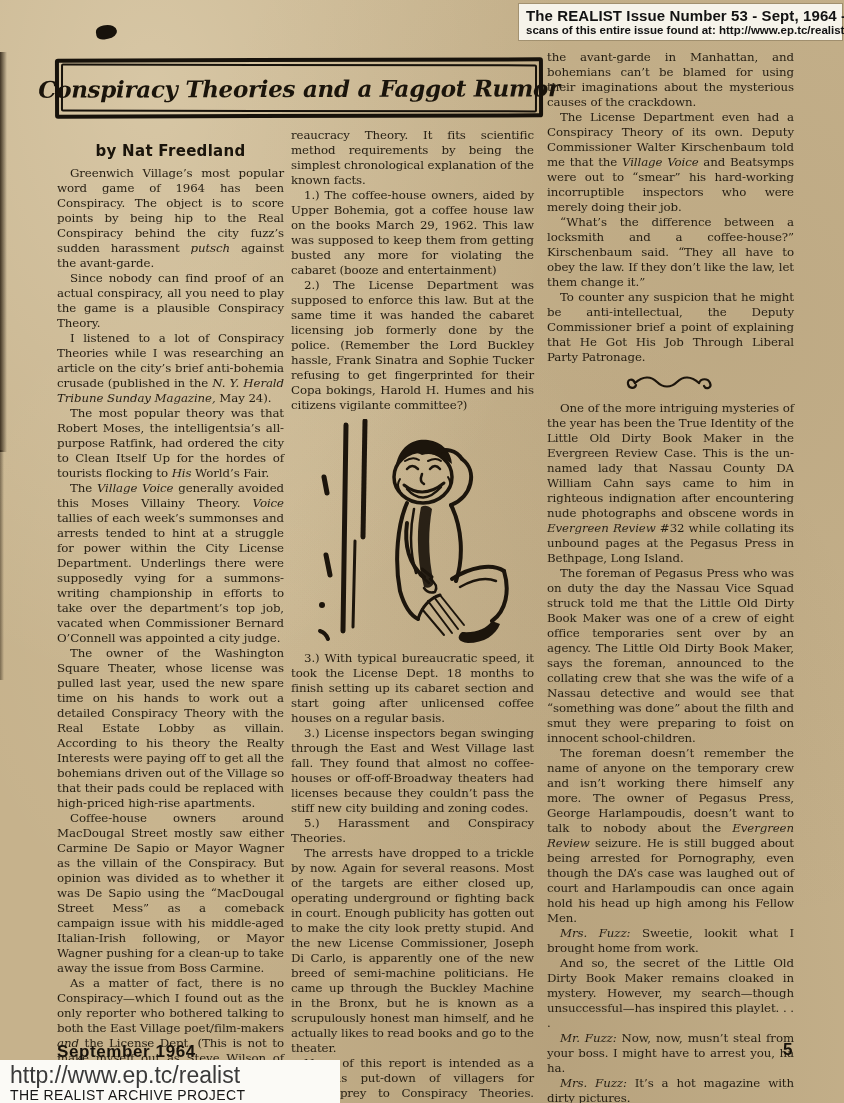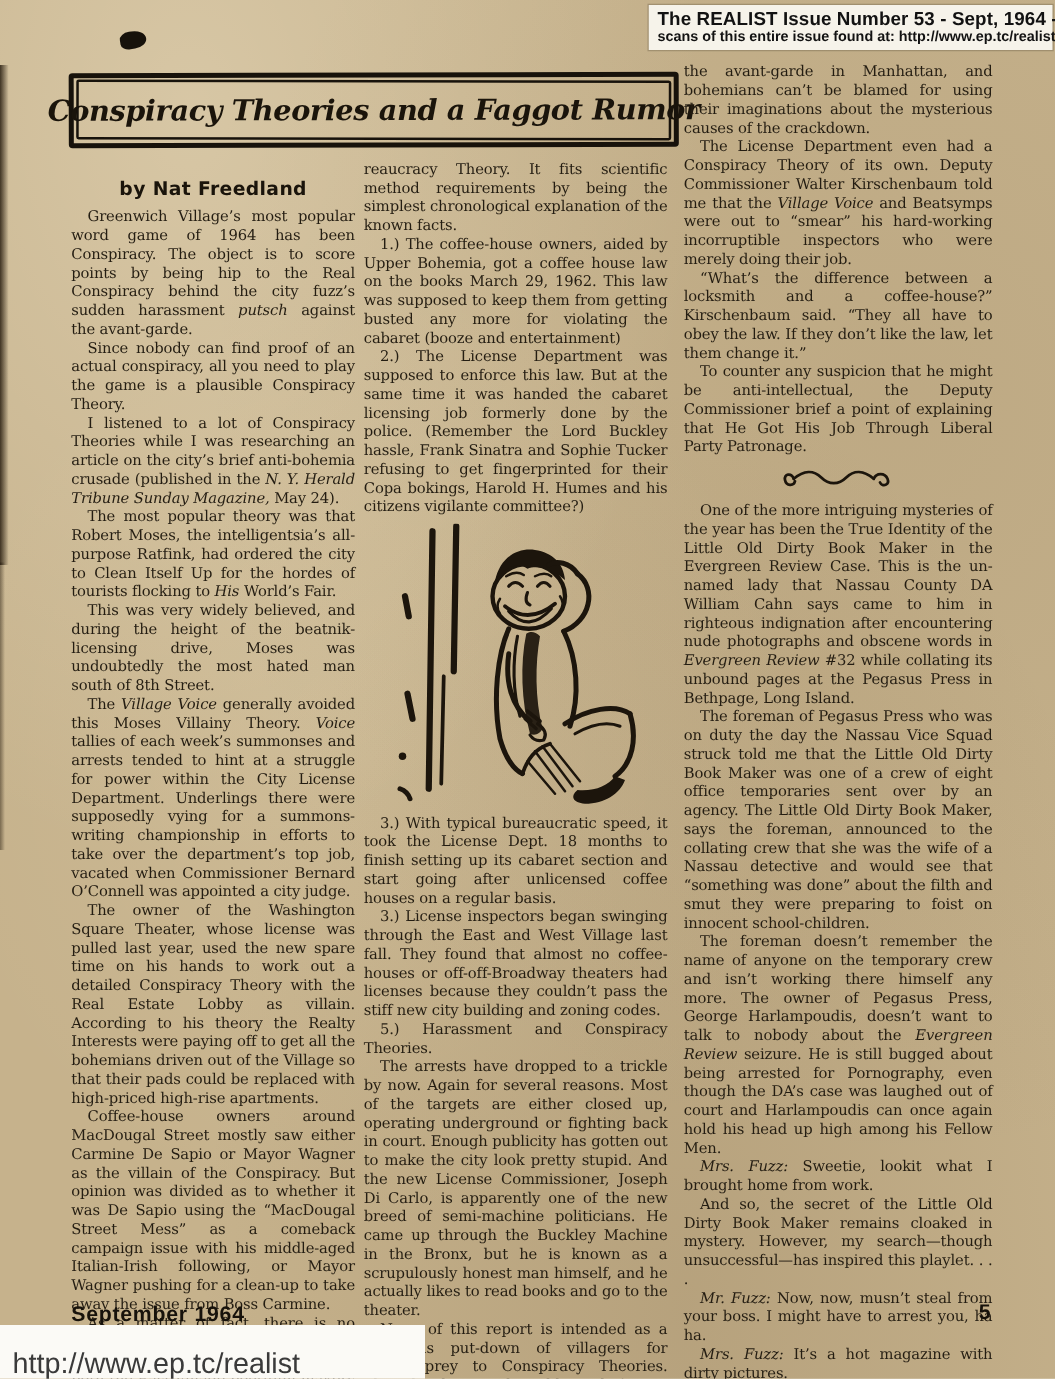--- a/index.html
+++ b/index.html
@@ -53,21 +53,21 @@
 
   .cartoon { width:205px; height:228px; margin:6px auto 4px auto; }
   .ornament { text-align:center; margin:9px 0 7px 0; height:20px; }
 
   
   .footer-date { position:absolute; left:57px; top:1042px; font-family:"Liberation Sans", sans-serif;
     font-weight:700; font-size:17px; letter-spacing:0.6px; color:#17120b;text-align:center; }
   .page-num { position:absolute; left:783px; top:1040px; font-family:"Liberation Sans", sans-serif;
     font-weight:700; font-size:17px; color:#17120b; }
   .archive-overlay { position:absolute; left:0; top:1060px; width:340px; height:43px;
-    background:#fbfaf6; padding:17px 10px; box-sizing:border-box;
+    background:#fbfaf6; padding:2px 10px; box-sizing:border-box;
     font-family:"Liberation Sans", sans-serif; }
   .archive-overlay .url { font-size:23px; color:#3a3a3a; line-height:26px; }
   .archive-overlay .proj { font-size:14px; color:#161616; letter-spacing:0.4px; line-height:14px; }
 </style>
 </head>
 <body>
 
 <div class="page">
 
   <div class="edge-shadow"></div>
@@ -83,21 +83,20 @@
     <div class="headline">Conspiracy Theories and a Faggot Rumor</div>
   </div>
 
   <div class="col col1">
     <div class="byline">by Nat Freedland</div>
     <div>
         <p class="para"><span>Greenwich Village’s most popular word game of 1964 has been Conspiracy. The object is to score points by being hip to the Real Conspiracy behind the city fuzz’s sudden harassment </span><span class="ital">putsch</span><span> against the avant-garde.</span></p>
         <p class="para"><span>Since nobody can find proof of an actual conspiracy, all you need to play the game is a plausible Conspiracy Theory.</span></p>
         <p class="para"><span>I listened to a lot of Conspiracy Theories while I was researching an article on the city’s brief anti-bohemia crusade (published in the </span><span class="ital">N. Y. Herald Tribune Sunday Magazine,</span><span> May 24).</span></p>
         <p class="para"><span>The most popular theory was that Robert Moses, the intelligentsia’s all-purpose Ratfink, had ordered the city to Clean Itself Up for the hordes of tourists flocking to </span><span class="ital">His</span><span> World’s Fair.</span></p>
-        <p class="para"><span>This was very widely believed, and during the height of the beatnik-licensing drive, Moses was undoubtedly the most hated man south of 8th Street.</span></p>
         <p class="para"><span>The </span><span class="ital">Village Voice</span><span> generally avoided this Moses Villainy Theory. </span><span class="ital">Voice</span><span> tallies of each week’s summonses and arrests tended to hint at a struggle for power within the City License Department. Underlings there were supposedly vying for a summons-writing championship in efforts to take over the department’s top job, vacated when Commissioner Bernard O’Connell was appointed a city judge.</span></p>
         <p class="para"><span>The owner of the Washington Square Theater, whose license was pulled last year, used the new spare time on his hands to work out a detailed Conspiracy Theory with the Real Estate Lobby as villain. According to his theory the Realty Interests were paying off to get all the bohemians driven out of the Village so that their pads could be replaced with high-priced high-rise apartments.</span></p>
         <p class="para"><span>Coffee-house owners around MacDougal Street mostly saw either Carmine De Sapio or Mayor Wagner as the villain of the Conspiracy. But opinion was divided as to whether it was De Sapio using the “MacDougal Street Mess” as a comeback campaign issue with his middle-aged Italian-Irish following, or Mayor Wagner pushing for a clean-up to take away the issue from Boss Carmine.</span></p>
         <p class="para"><span>As a matter of fact, there is no Conspiracy—which I found out as the only reporter who bothered talking to both the East Village poet/film-makers </span><span class="ital">and</span><span> the License Dept. (This is not to make myself out as Steve Wilson of the Illustrated Press, but to point out once again the prevailing laziness of New York newspapers.)</span></p>
       </div>
   </div>
 
   <div class="col col2">
     <div>
         <p class="para noind"><span>reaucracy Theory. It fits scientific method requirements by being the simplest chronological explanation of the known facts.</span></p>

